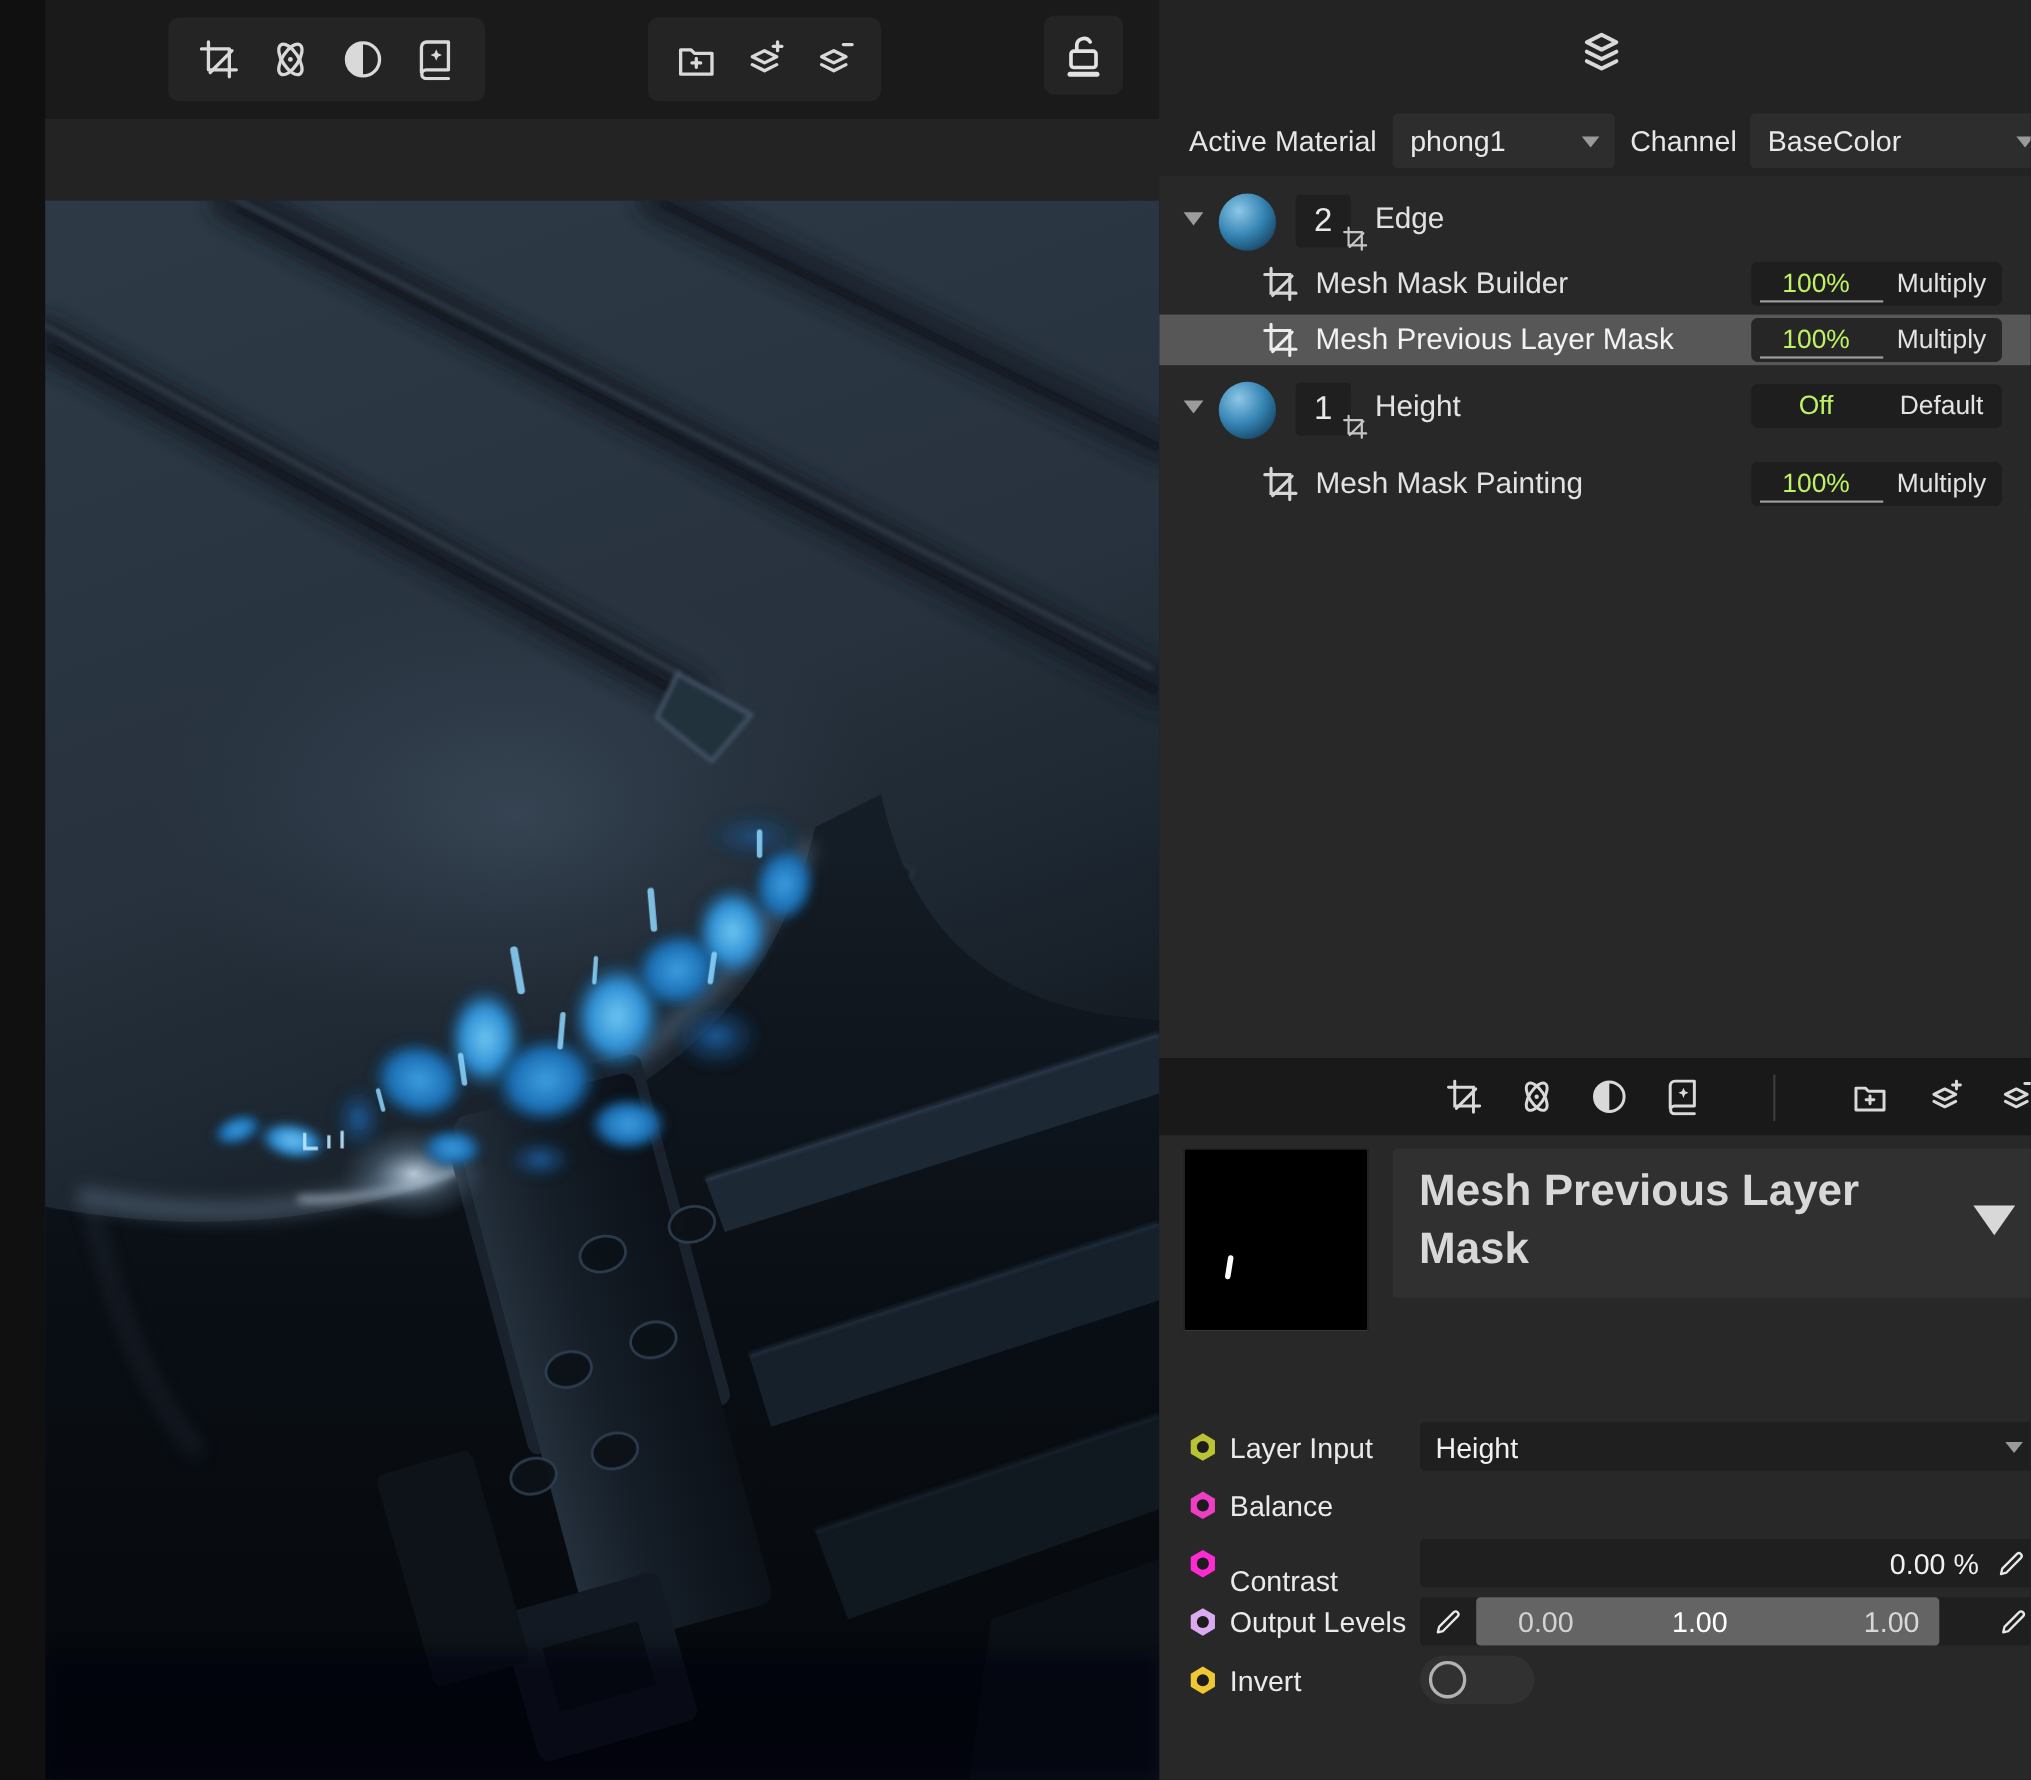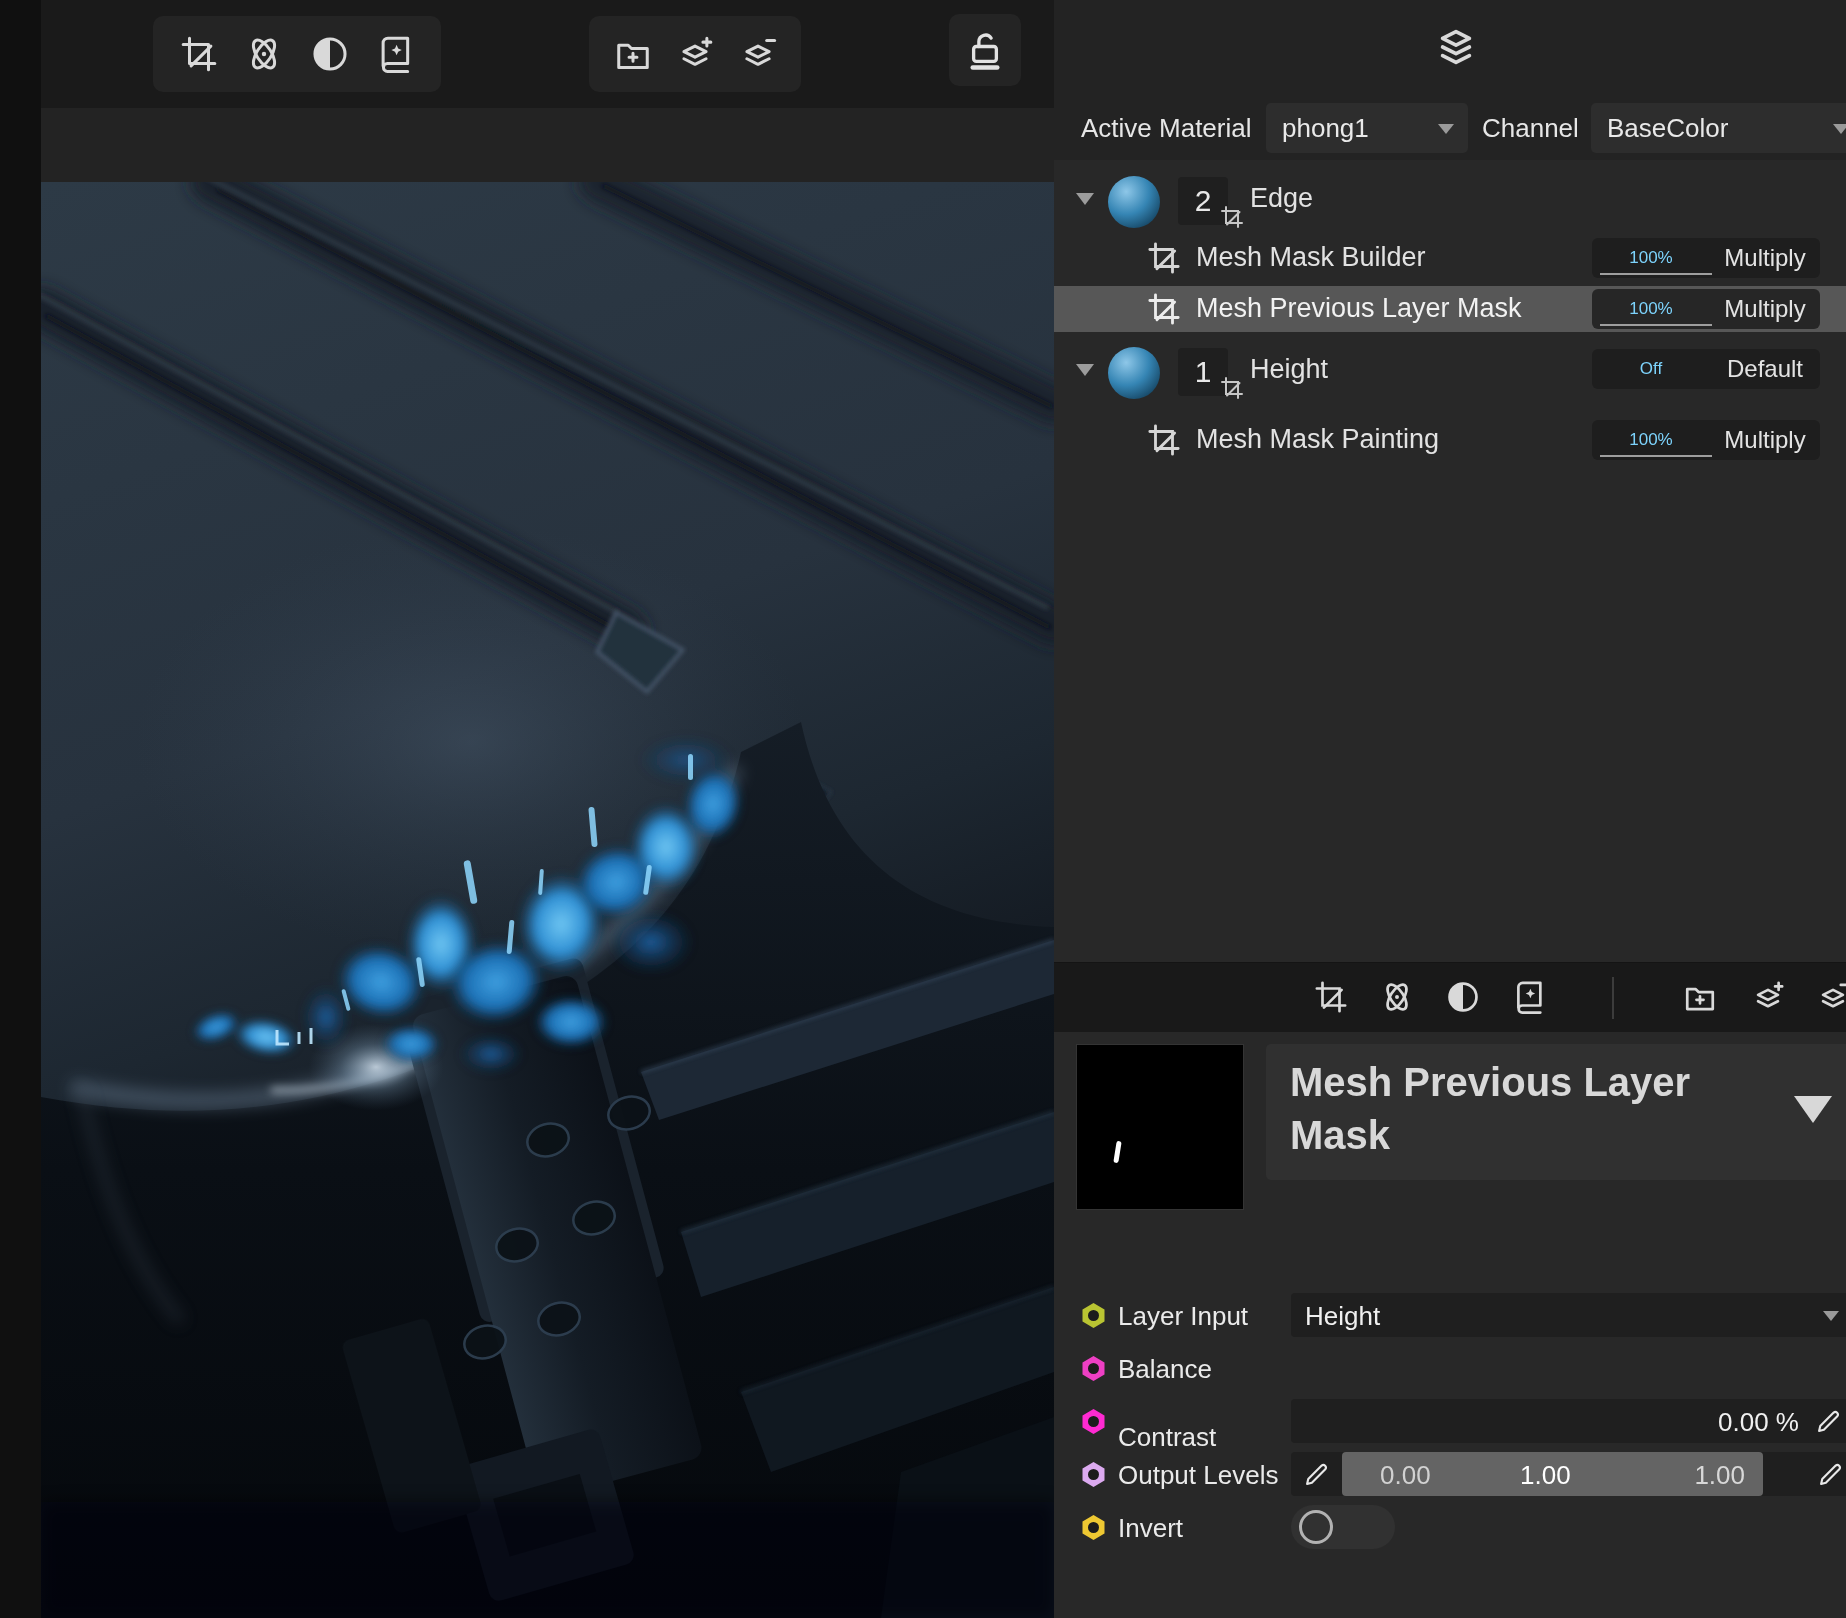--- a/index.html
+++ b/index.html
@@ -28,21 +28,21 @@
   .layerarea{left:0;top:160px;width:833px;height:802px;background:#282828;}
   .lrow{position:absolute;left:0;width:833px;}
   .lrow.sel{background:#575757;}
   .expander{position:absolute;width:0;height:0;border-left:9px solid transparent;border-right:9px solid transparent;border-top:12px solid #9c9c9c;}
   .lname{position:absolute;font-size:27px;color:#e2e2e2;white-space:nowrap;}
   .numbadge{position:absolute;background:#1f1f1f;border-radius:4px;color:#e8e8e8;font-size:30px;
             display:flex;align-items:center;justify-content:center;}
   .pill{position:absolute;left:538px;width:228px;height:40px;background:#1e1e1e;border-radius:6px;}
   .pill.onsel{background:#262626;}
   .pill .op{position:absolute;left:0;width:118px;top:0;height:40px;display:flex;align-items:center;justify-content:center;
-            font-size:17px;color:#7dd3fc;}
+            font-size:24px;color:#bef264;}
   .pill .ul{position:absolute;left:8px;bottom:3px;width:112px;height:2px;background:#9e9e9e;}
   .pill .bl{position:absolute;left:118px;right:0;top:0;height:40px;display:flex;align-items:center;justify-content:center;
             font-size:24px;color:#e3e3e3;}
   .ptoolbar{left:0;top:962px;width:833px;height:70px;background:#191919;border-top:1px solid #141414;border-bottom:1px solid #141414;}
   .pt-ic{position:absolute;top:17px;}
   .vdiv{position:absolute;left:558px;top:14px;width:2px;height:42px;background:#3c3c3c;}
   .props{left:0;top:1032px;width:833px;height:586px;background:#282828;}
   .thumb{position:absolute;left:22px;top:12px;width:168px;height:166px;background:#000;border:1px solid #343434;box-sizing:border-box;}
   .thumbmark{position:absolute;left:38px;top:96px;width:5px;height:22px;background:#fff;border-radius:3px;transform:rotate(9deg);}
   .titlebox{position:absolute;left:212px;top:12px;width:596px;height:136px;background:#303030;border-radius:5px;}

